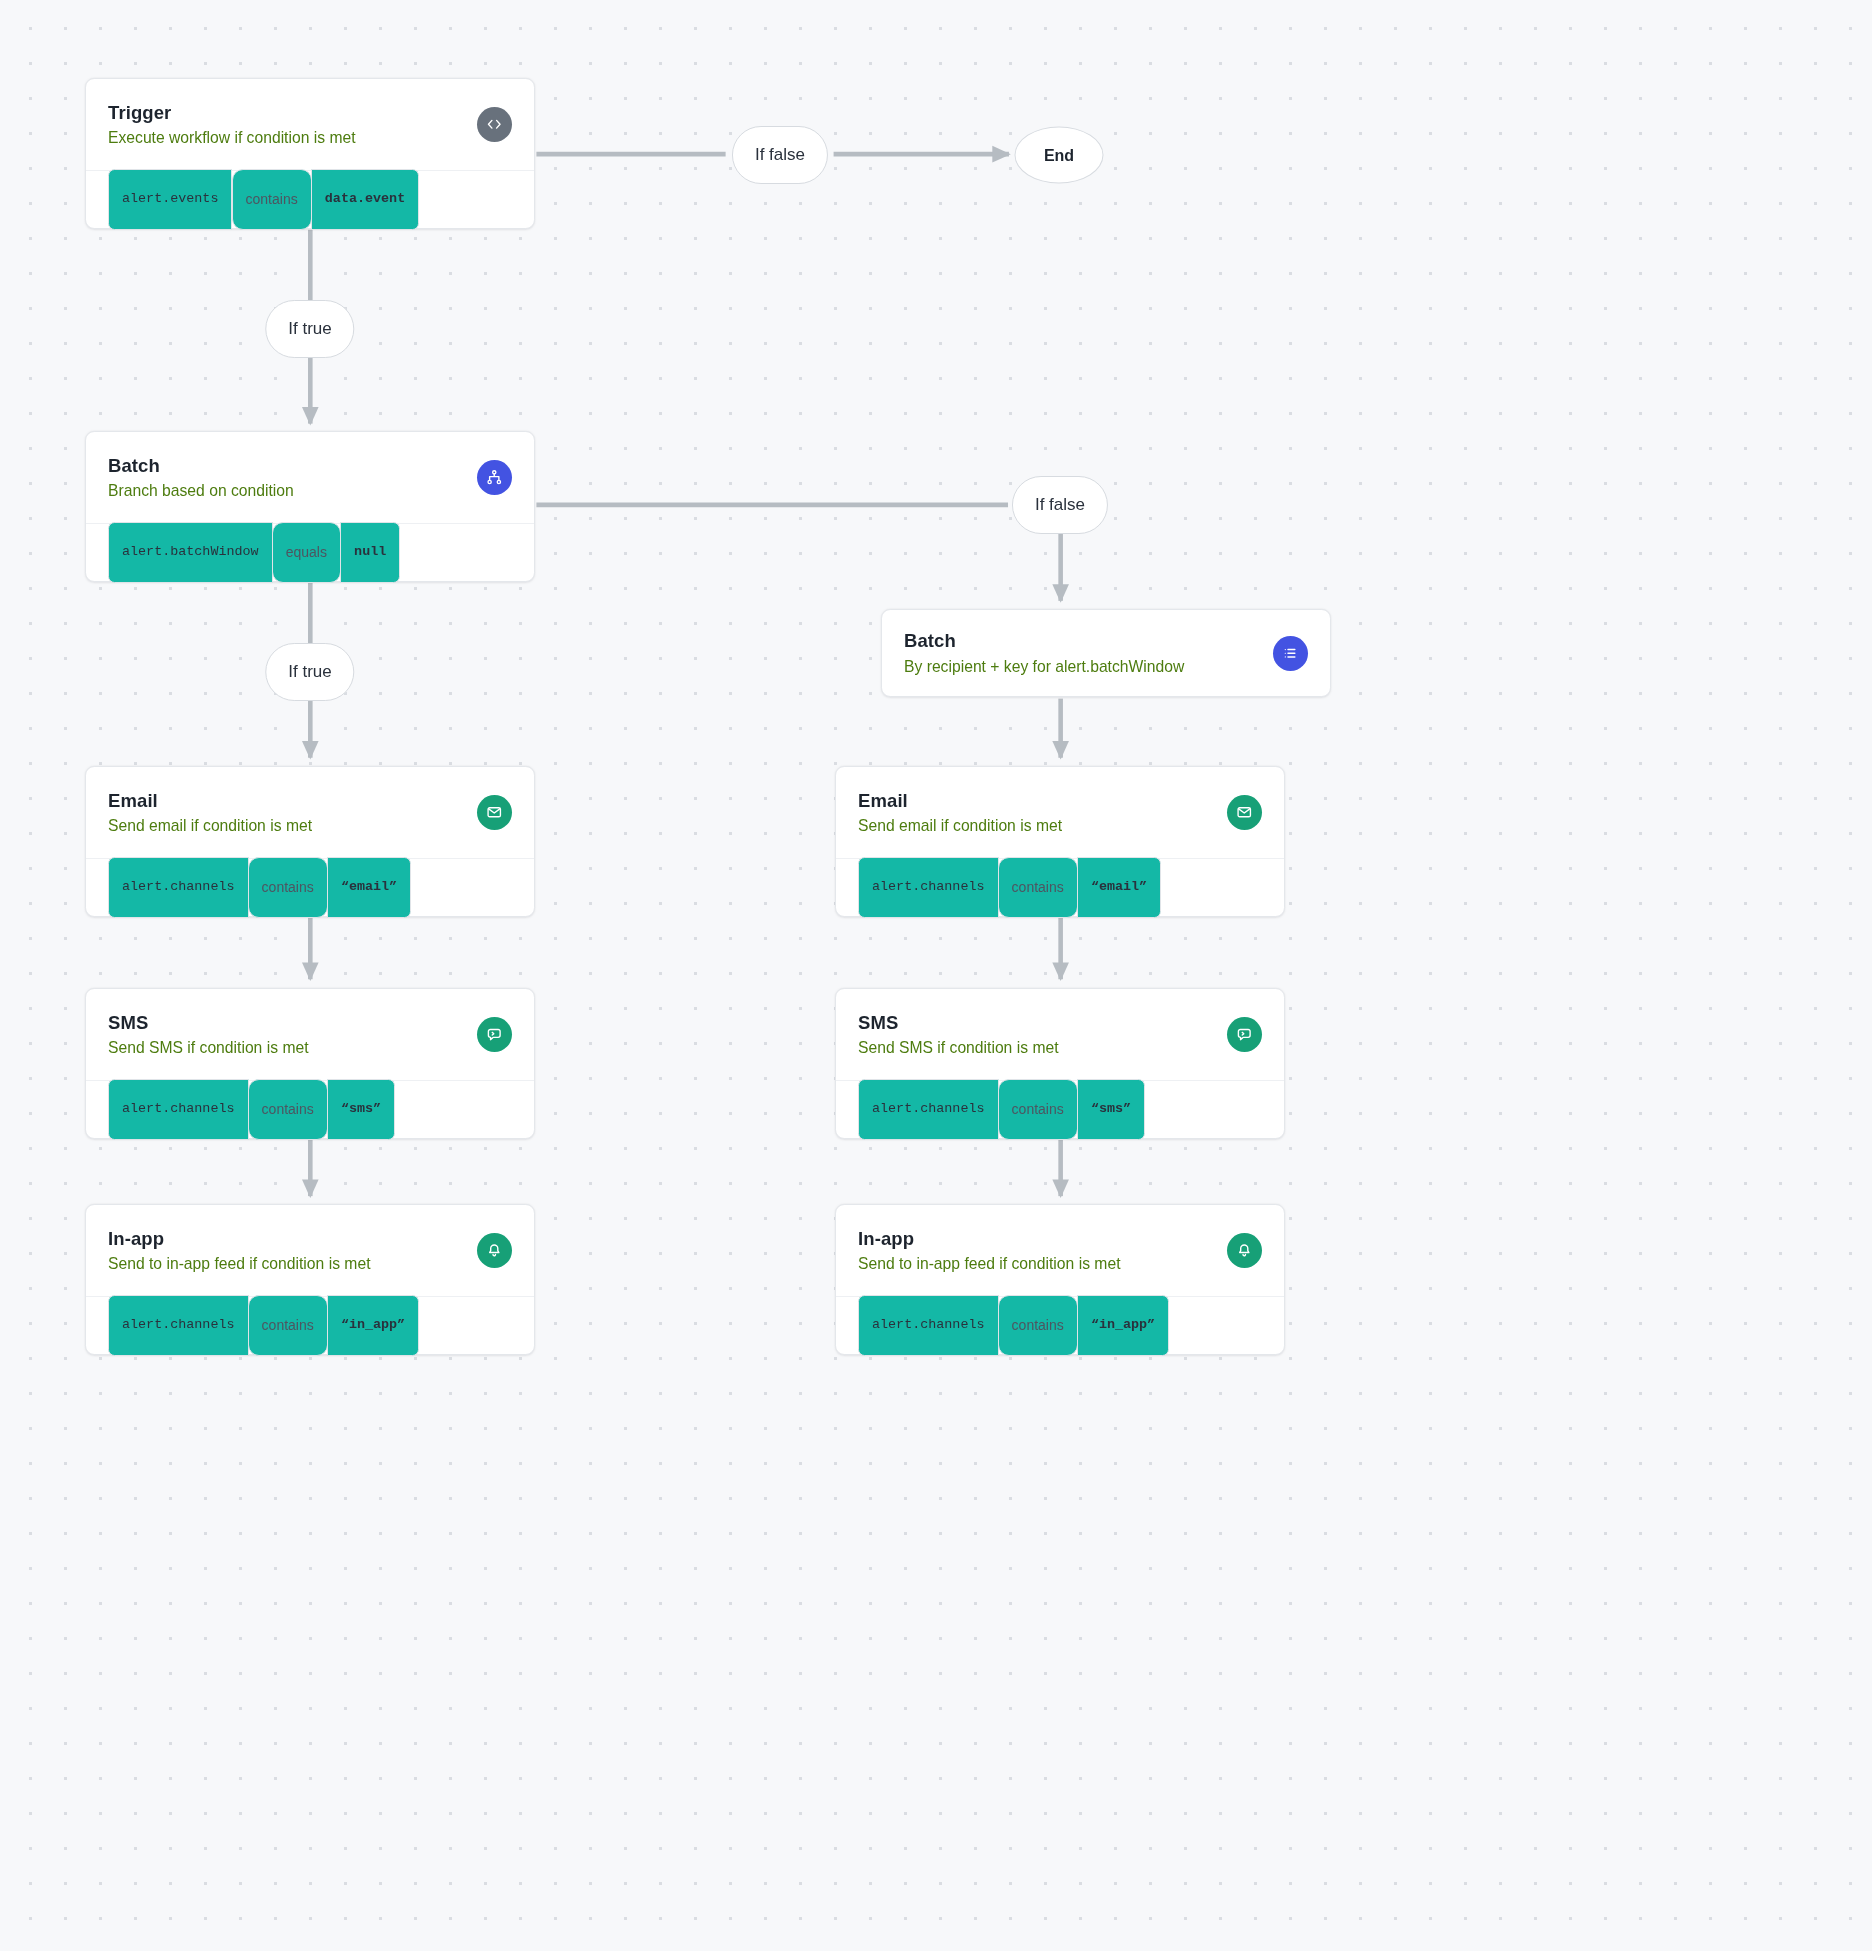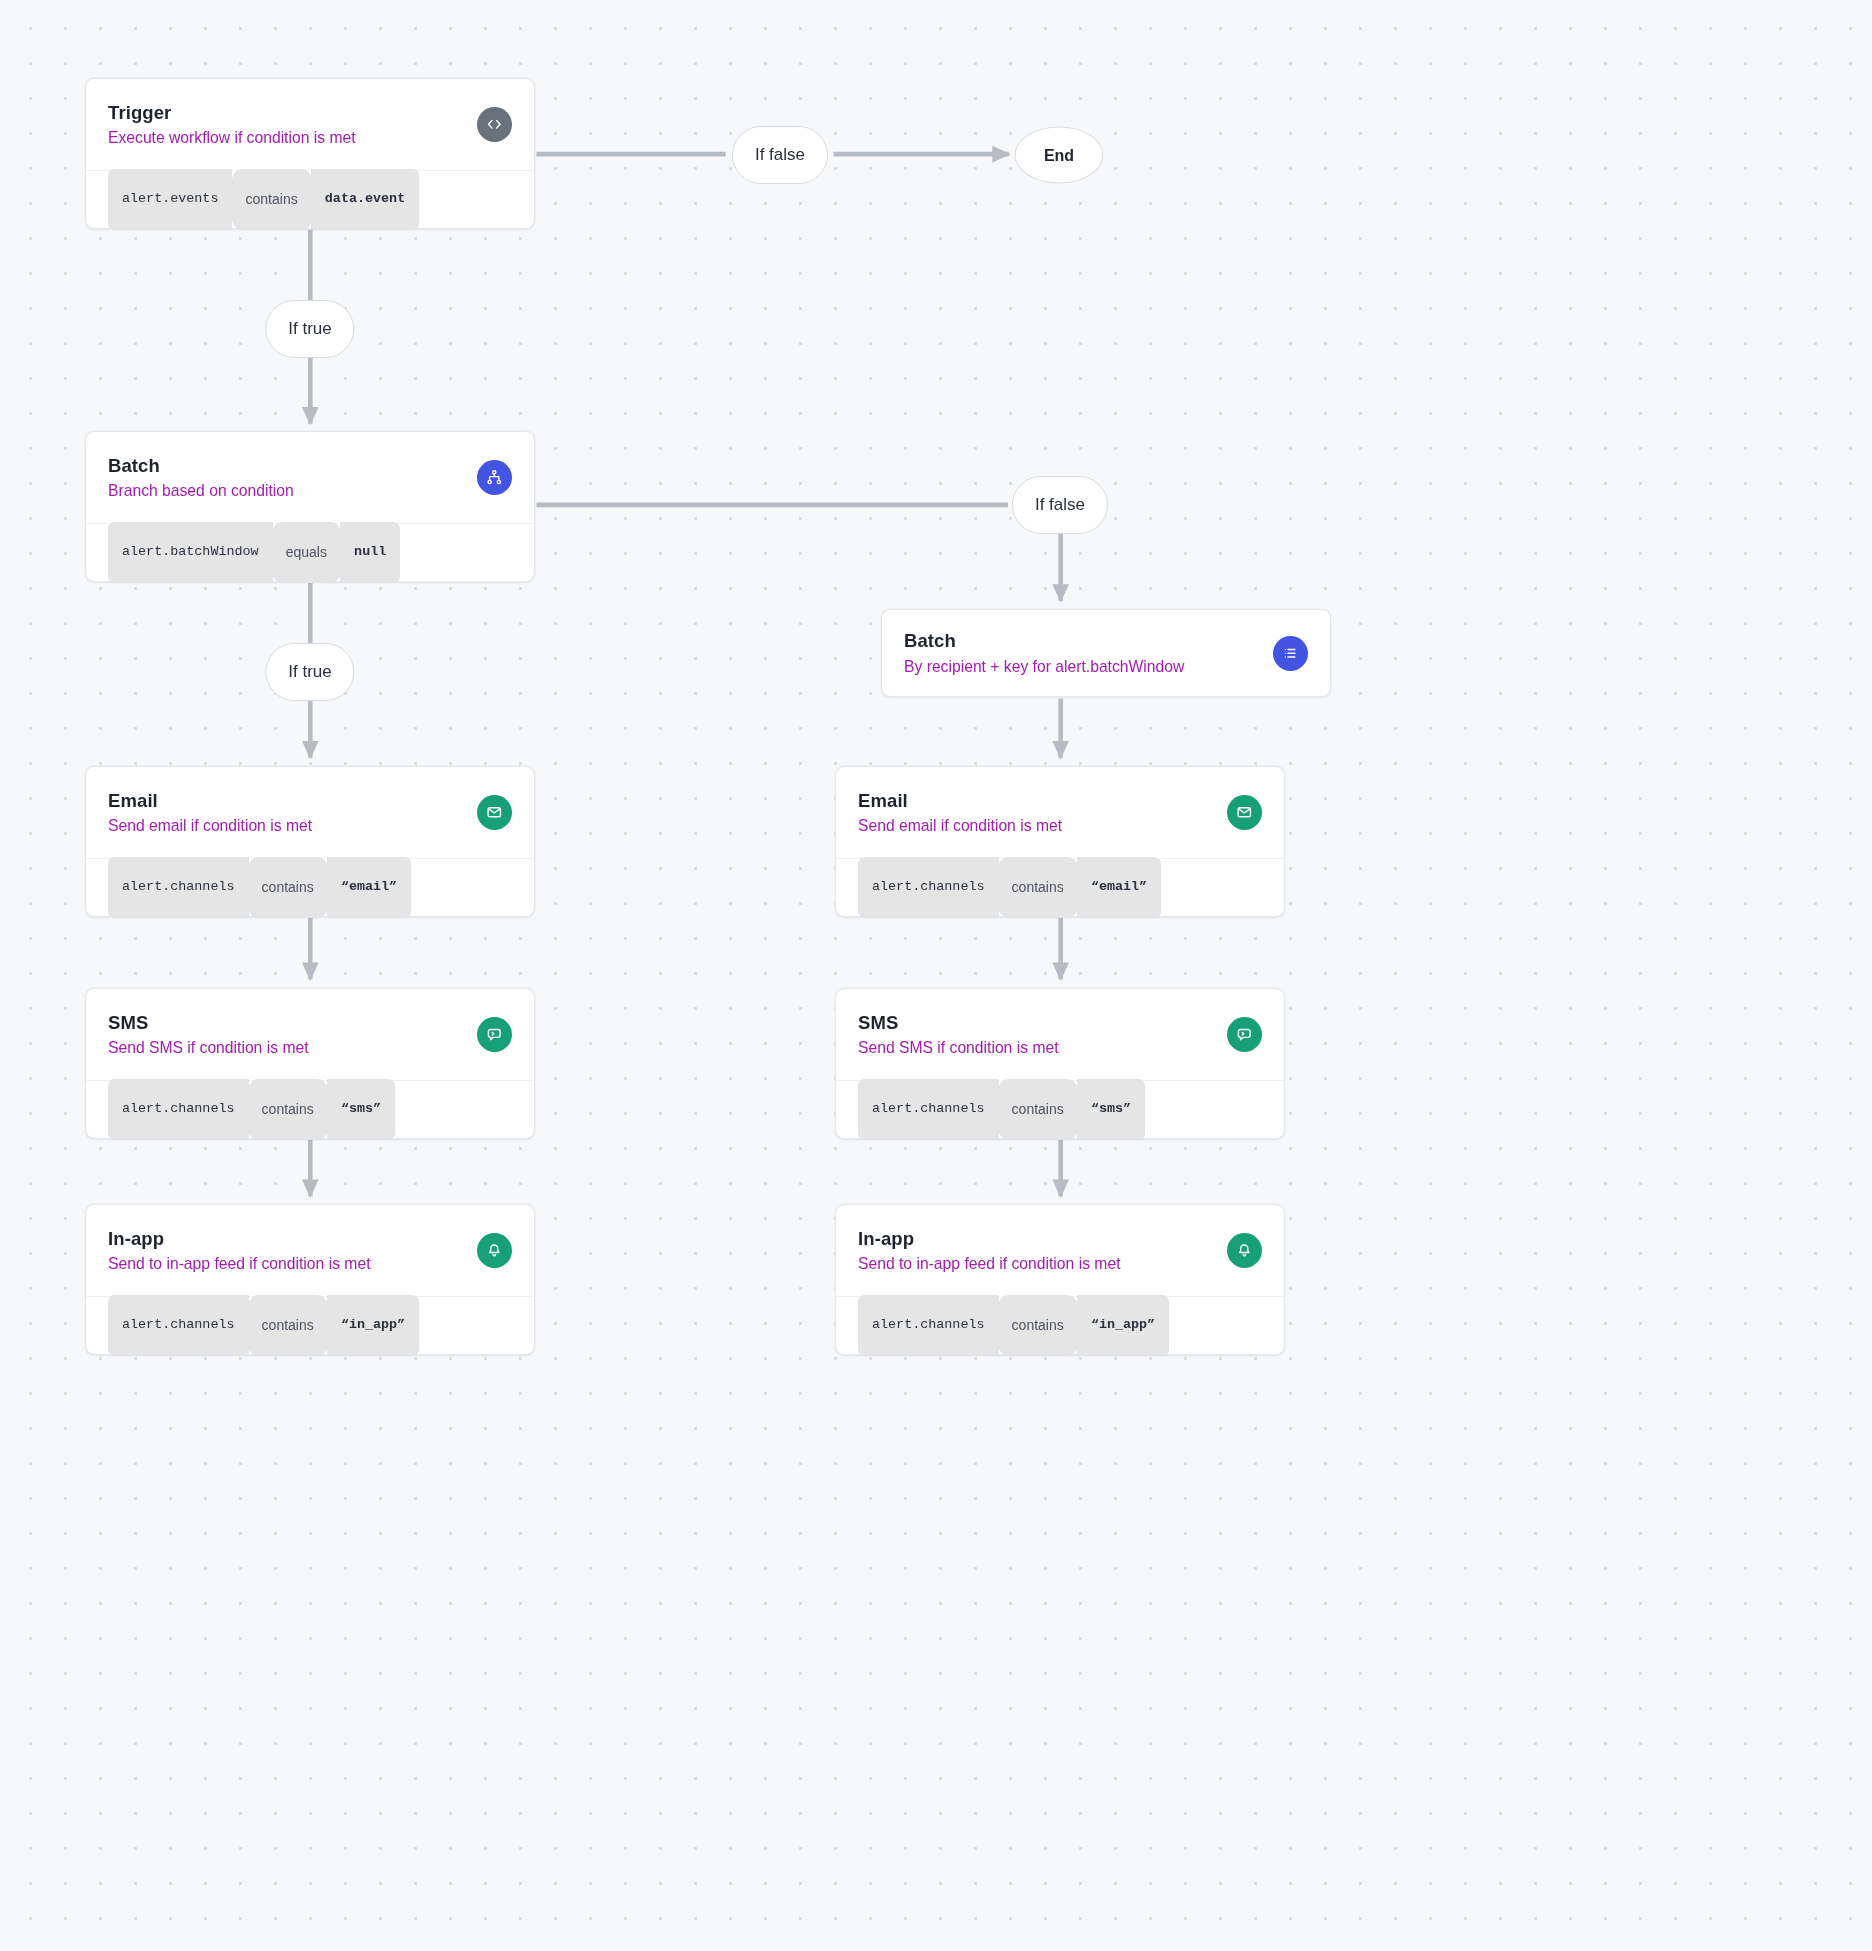--- a/index.html
+++ b/index.html
@@ -15,29 +15,29 @@
   .card{
     position:absolute;width:450px;box-sizing:border-box;background:#fff;
     border:0.9px solid #E4E7EB;border-radius:9.2px;
     box-shadow:0 0.9px 2.8px rgba(20,25,35,.06),0 0.9px 1.8px rgba(20,25,35,.04);
   }
   .card-head{display:flex;align-items:center;justify-content:space-between;padding:0 22px;height:91px;}
   .card--cond .card-head{border-bottom:0.9px solid #EEF0F3;}
   .card--simple .card-head{height:86px;}
   .head-text{min-width:0;}
   .title{font-size:18.5px;font-weight:700;color:#1D242E;letter-spacing:0.1px;}
-  .subtitle{font-size:15.7px;color:#a21caf;margin-top:5.5px;text-align:right;}
+  .subtitle{font-size:15.7px;color:#4d7c0f;margin-top:5.5px;text-align:right;}
   .card-cond{height:57px;display:flex;align-items:center;padding:0 22px;}
   .icon-circle{width:35px;height:35px;border-radius:50%;display:flex;align-items:center;justify-content:center;flex:none;}
   .icon-gray{background:#68717C;}
   .icon-blue{background:#4353E2;}
   .icon-green{background:#17A077;}
   .icon-circle svg{stroke:#fff;fill:none;stroke-width:1.8;stroke-linecap:round;stroke-linejoin:round;}
   .cond{display:inline-flex;}
-  .seg{border:0.9px solid #E0E4E8;background:#e5e5e5;padding:20px 13px;font-size:14px;line-height:18.5px;color:#2A313C;box-sizing:border-box;white-space:nowrap;}
+  .seg{border:0.9px solid #E0E4E8;background:#14b8a6;padding:20px 13px;font-size:14px;line-height:18.5px;color:#2A313C;box-sizing:border-box;white-space:nowrap;}
   .seg + .seg{margin-left:-0.9px;border-radius:11px;}
   .seg:first-child{border-radius:6.5px 0 0 6.5px;}
   .seg:last-child{border-radius:0 6.5px 6.5px 0;}
   .seg.mono{font-family:"Liberation Mono","DejaVu Sans Mono",monospace;font-size:13.4px;}
   .seg.op{color:#4E5560;}
   .seg.val{font-weight:700;}
   .pill{
     position:absolute;transform:translate(-50%,-50%);background:#fff;
     border:0.9px solid #D7DBE0;border-radius:922px;padding:18px 22px;
     font-size:17px;color:#2A313C;white-space:nowrap;

